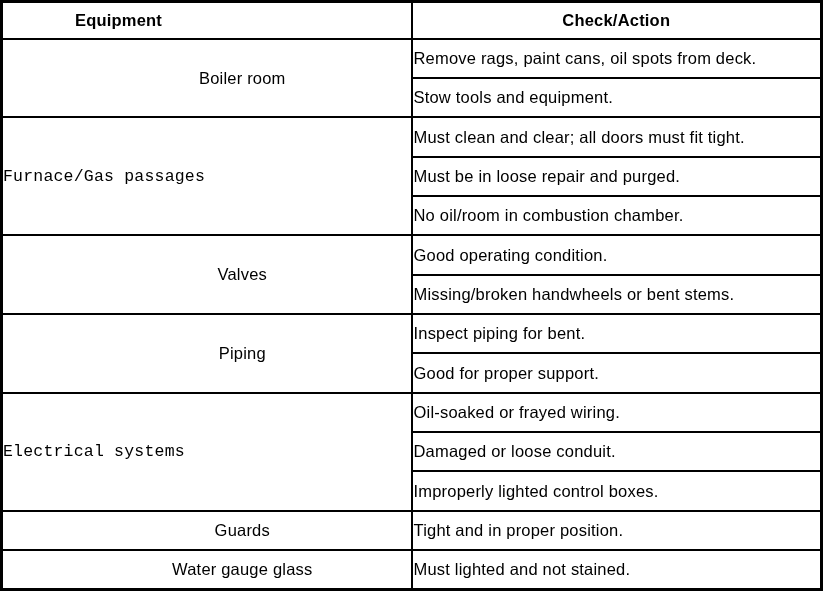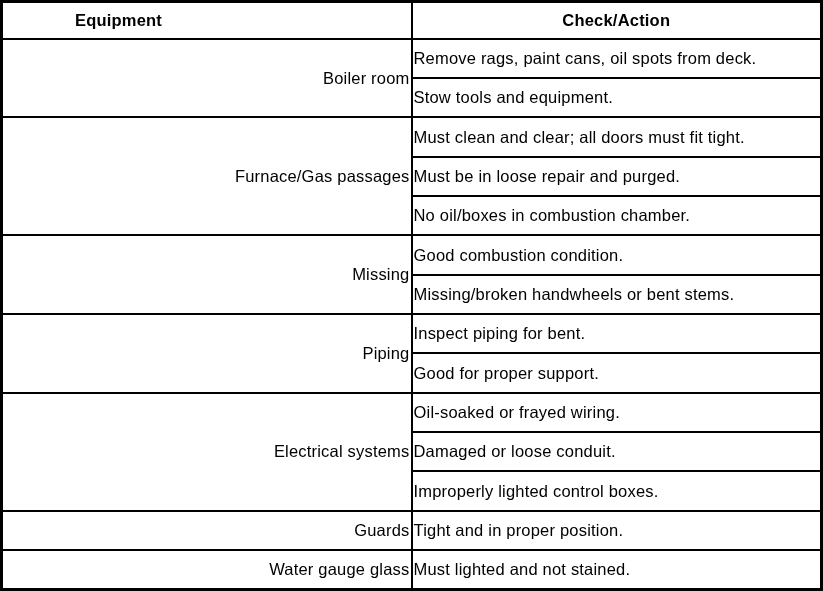--- a/index.html
+++ b/index.html
@@ -45,27 +45,28 @@
     text-align: left;
     padding-left: 72px;
     font-weight: bold;
   }
   th.hdr-check {
     text-align: center;
     font-weight: bold;
     margin-left: 32px;
   }
   td.equipment-cell {
-    text-align: right;
+    text-align: center;
     padding-left: 72px;
     font-weight: normal;
   }
   td.equipment-cell.center {
-    text-align: right;
+    text-align: left;
     padding-left: 0;
+    font-family: Liberation Mono, monospace;
   }
   td.check-cell {
     text-align: left;
     font-weight: normal;
   }
 </style>
 </head>
 <body>
 
 <div class="checklist-wrap">
@@ -89,26 +90,26 @@
       </tr>
 
       <tr class="body-row">
         <td class="equipment-cell center" rowspan="3">Furnace/Gas passages</td>
         <td class="check-cell">Must clean and clear; all doors must fit tight.</td>
       </tr>
       <tr class="body-row">
         <td class="check-cell">Must be in loose repair and purged.</td>
       </tr>
       <tr class="body-row">
-        <td class="check-cell">No oil/boxes in combustion chamber.</td>
+        <td class="check-cell">No oil/room in combustion chamber.</td>
       </tr>
 
       <tr class="body-row">
-        <td class="equipment-cell" rowspan="2">Missing</td>
-        <td class="check-cell">Good combustion condition.</td>
+        <td class="equipment-cell" rowspan="2">Valves</td>
+        <td class="check-cell">Good operating condition.</td>
       </tr>
       <tr class="body-row">
         <td class="check-cell">Missing/broken handwheels or bent stems.</td>
       </tr>
 
       <tr class="body-row">
         <td class="equipment-cell" rowspan="2">Piping</td>
         <td class="check-cell">Inspect piping for bent.</td>
       </tr>
       <tr class="body-row">

